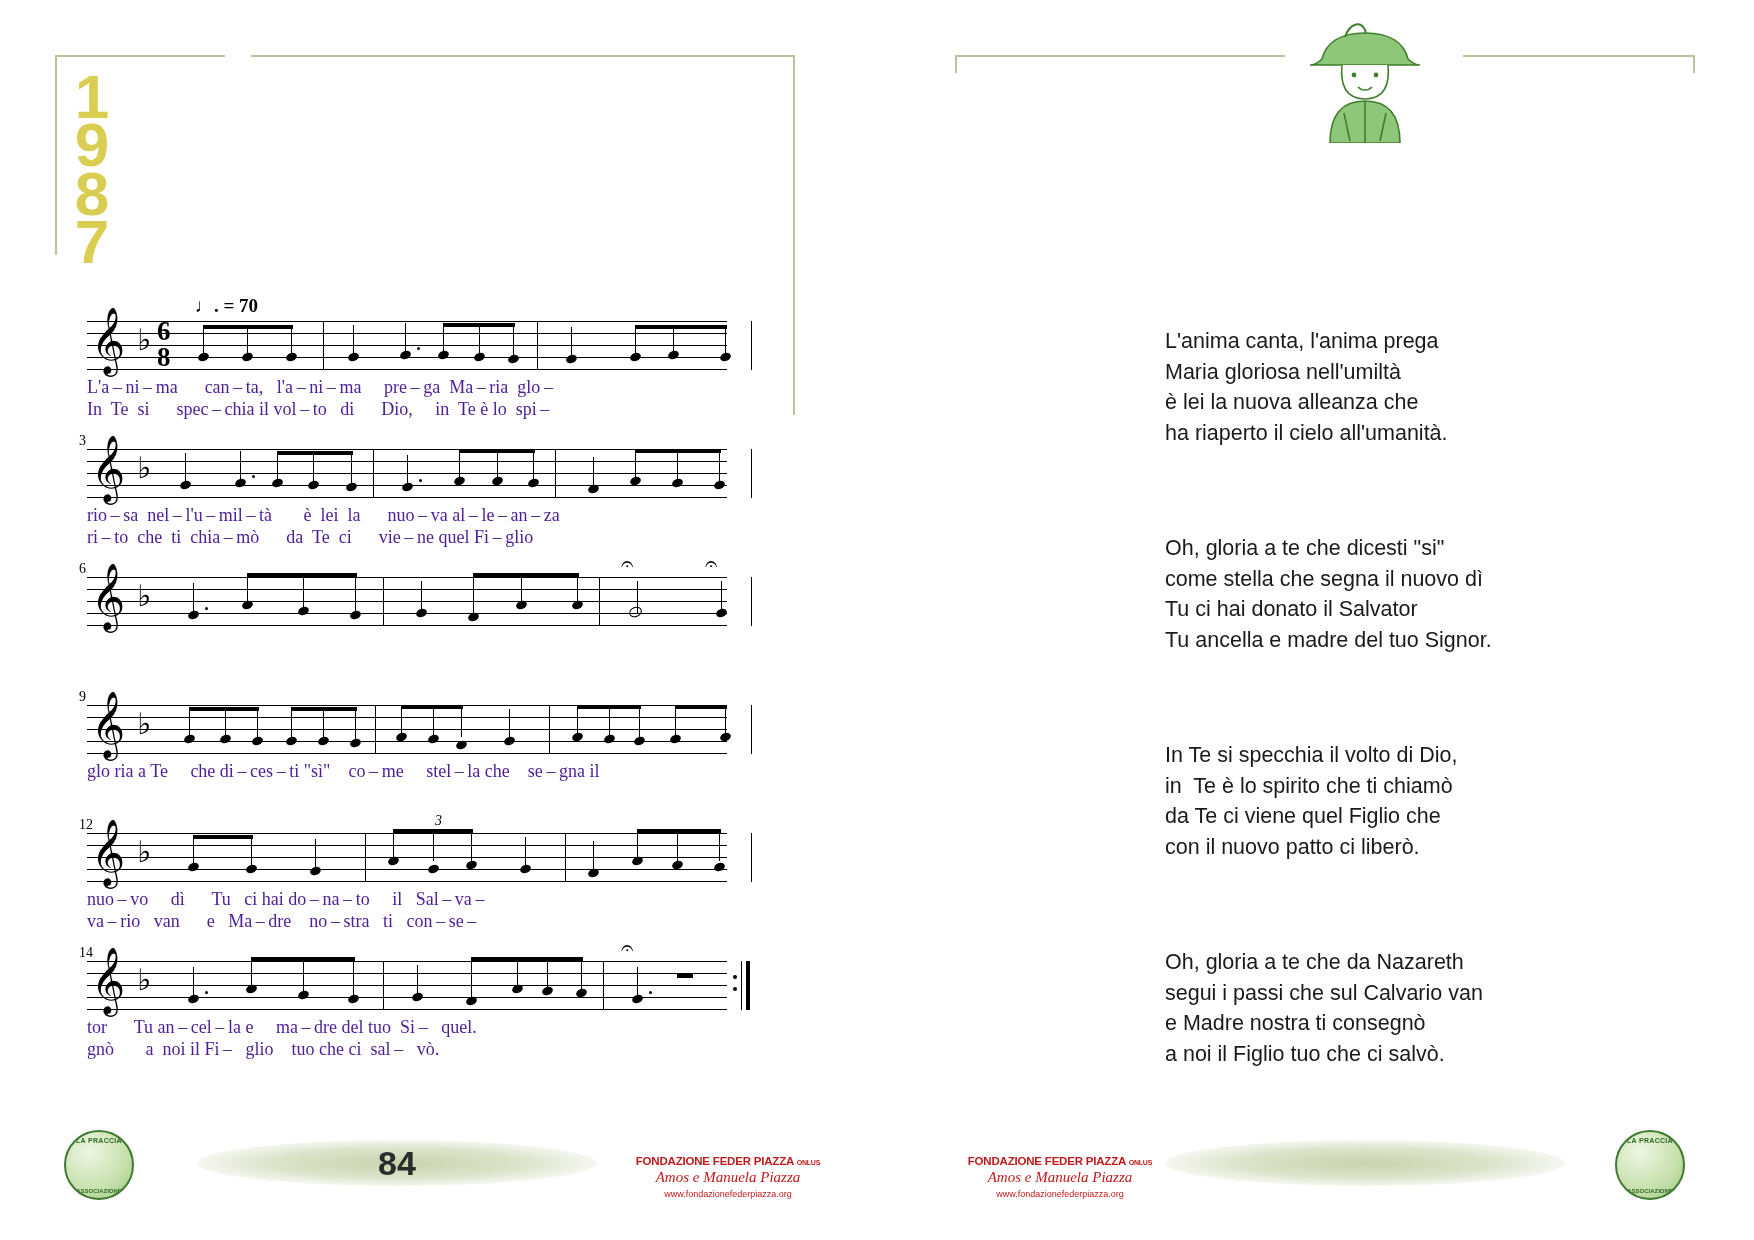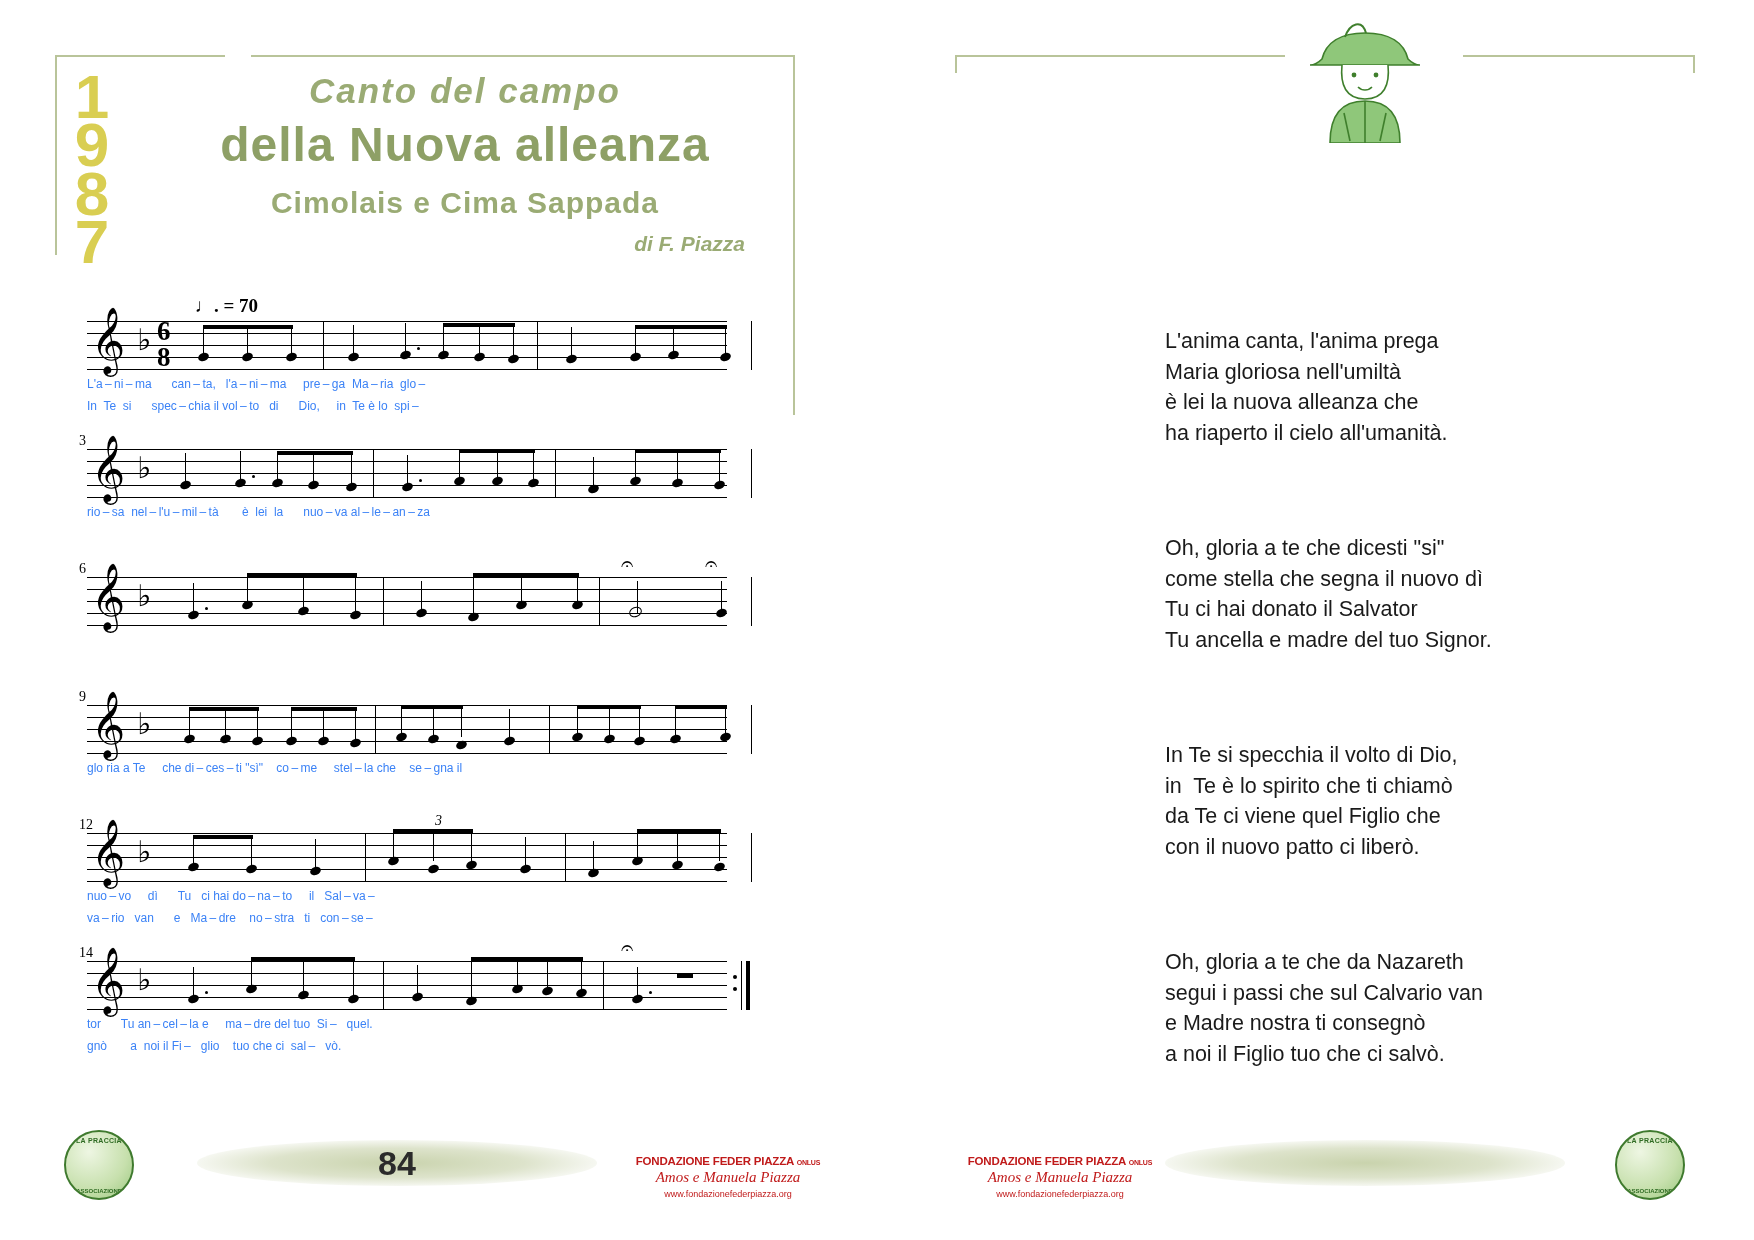--- a/index.html
+++ b/index.html
@@ -249,23 +249,23 @@
     position: absolute;
     width: 16px;
     height: 5px;
     background: #000;
   }
 
   .lyric-row {
     position: absolute;
     left: 22px;
     width: 660px;
-    font-family: Liberation Sans, sans-serif;
-    font-size: 12px;
-    color: #3b82f6;
+    font-family: Liberation Serif, serif;
+    font-size: 18px;
+    color: #4c1d95;
     white-space: pre;
   }
   .lyric-row.r1 { top: 74px; }
   .lyric-row.r2 { top: 96px; }
 
   
   .right-page {
     position: absolute;
     left: 955px;
     top: 55px;
@@ -381,26 +381,20 @@
       <div class="frame-line frame-right"></div>
     </div>
 
     <div class="year-stack">
       <div>1</div>
       <div>9</div>
       <div>8</div>
       <div>7</div>
     </div>
 
-    <div class="title-block">
-      <div class="song-title-1">Canto del campo</div>
-      <div class="song-title-2">della Nuova alleanza</div>
-      <div class="song-subtitle">Cimolais e Cima Sappada</div>
-      <div class="song-author">di F. Piazza</div>
-    </div>
 
     <div class="score">
       <div class="tempo">♩. = 70</div>
 
       <div class="system">
         <div class="staff">
           <div class="line"></div>
             <div class="line"></div>
             <div class="line"></div>
             <div class="line"></div>
@@ -486,20 +480,21 @@
         <div class="notehead" style="left:523px; top:54px;"></div>
         <div class="beam" style="left:570px; top:18px; width:86px;"></div>
         <div class="stem" style="left:570px; top:18px;"></div>
         <div class="stem" style="left:612px; top:18px;"></div>
         <div class="stem" style="left:654px; top:18px;"></div>
         <div class="notehead" style="left:565px; top:46px;"></div>
         <div class="notehead" style="left:607px; top:48px;"></div>
         <div class="notehead" style="left:649px; top:50px;"></div>
         <div class="barline" style="left:686px;"></div>
         <div class="lyric-row r1">rio – sa  nel – l'u – mil – tà       è  lei  la      nuo – va al – le – an – za</div>
+        <div class="lyric-row r2">ri – to  che  ti  chia – mò      da  Te  ci      vie – ne quel Fi – glio</div>
       </div>
 
       <div class="system">
         <div class="measure-num">6</div>
         <div class="staff">
           <div class="line"></div>
             <div class="line"></div>
             <div class="line"></div>
             <div class="line"></div>
             <div class="line"></div>

